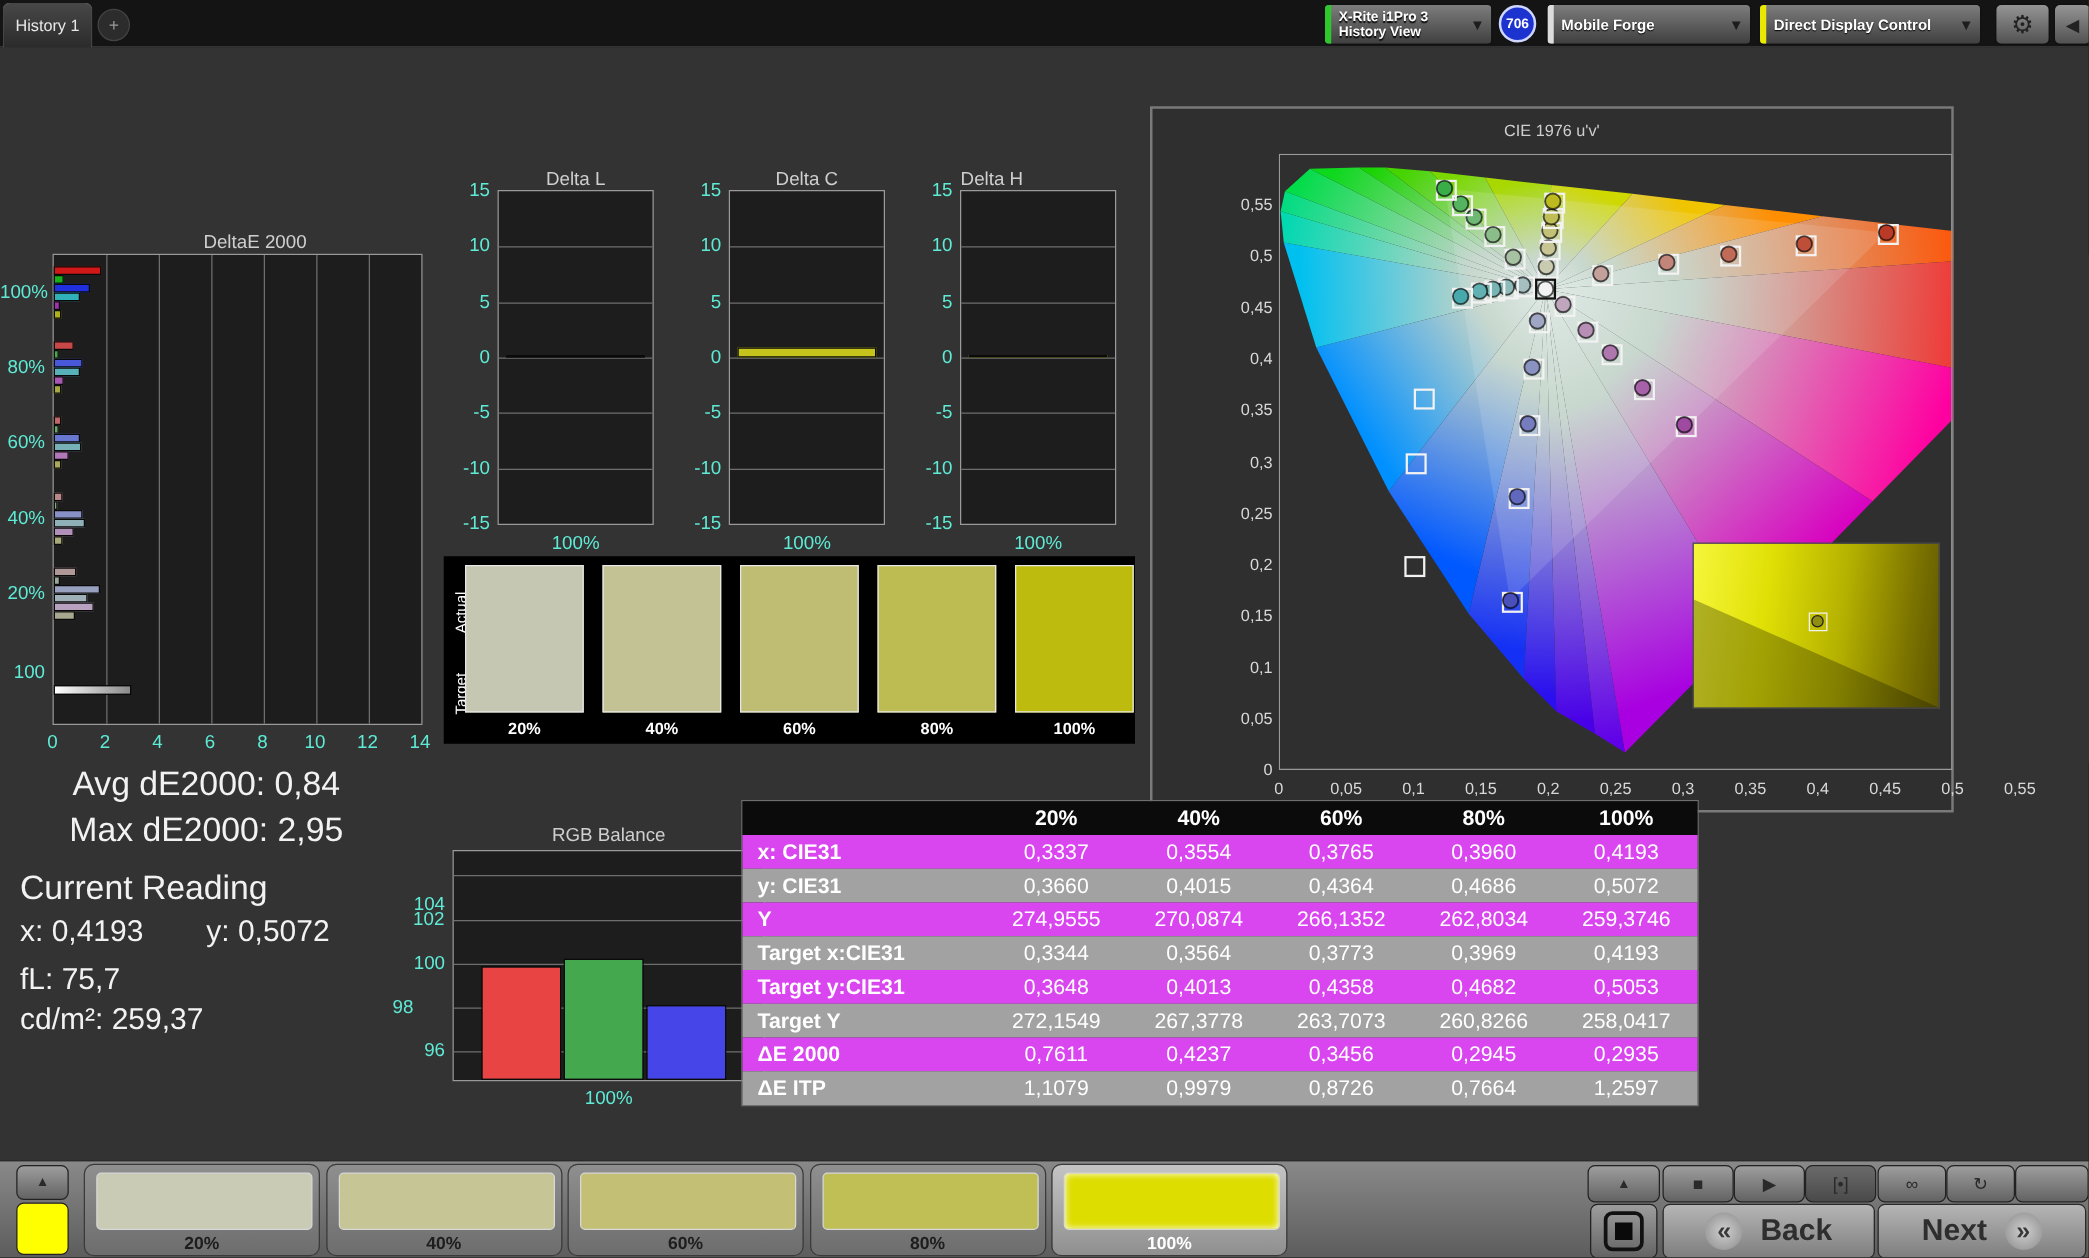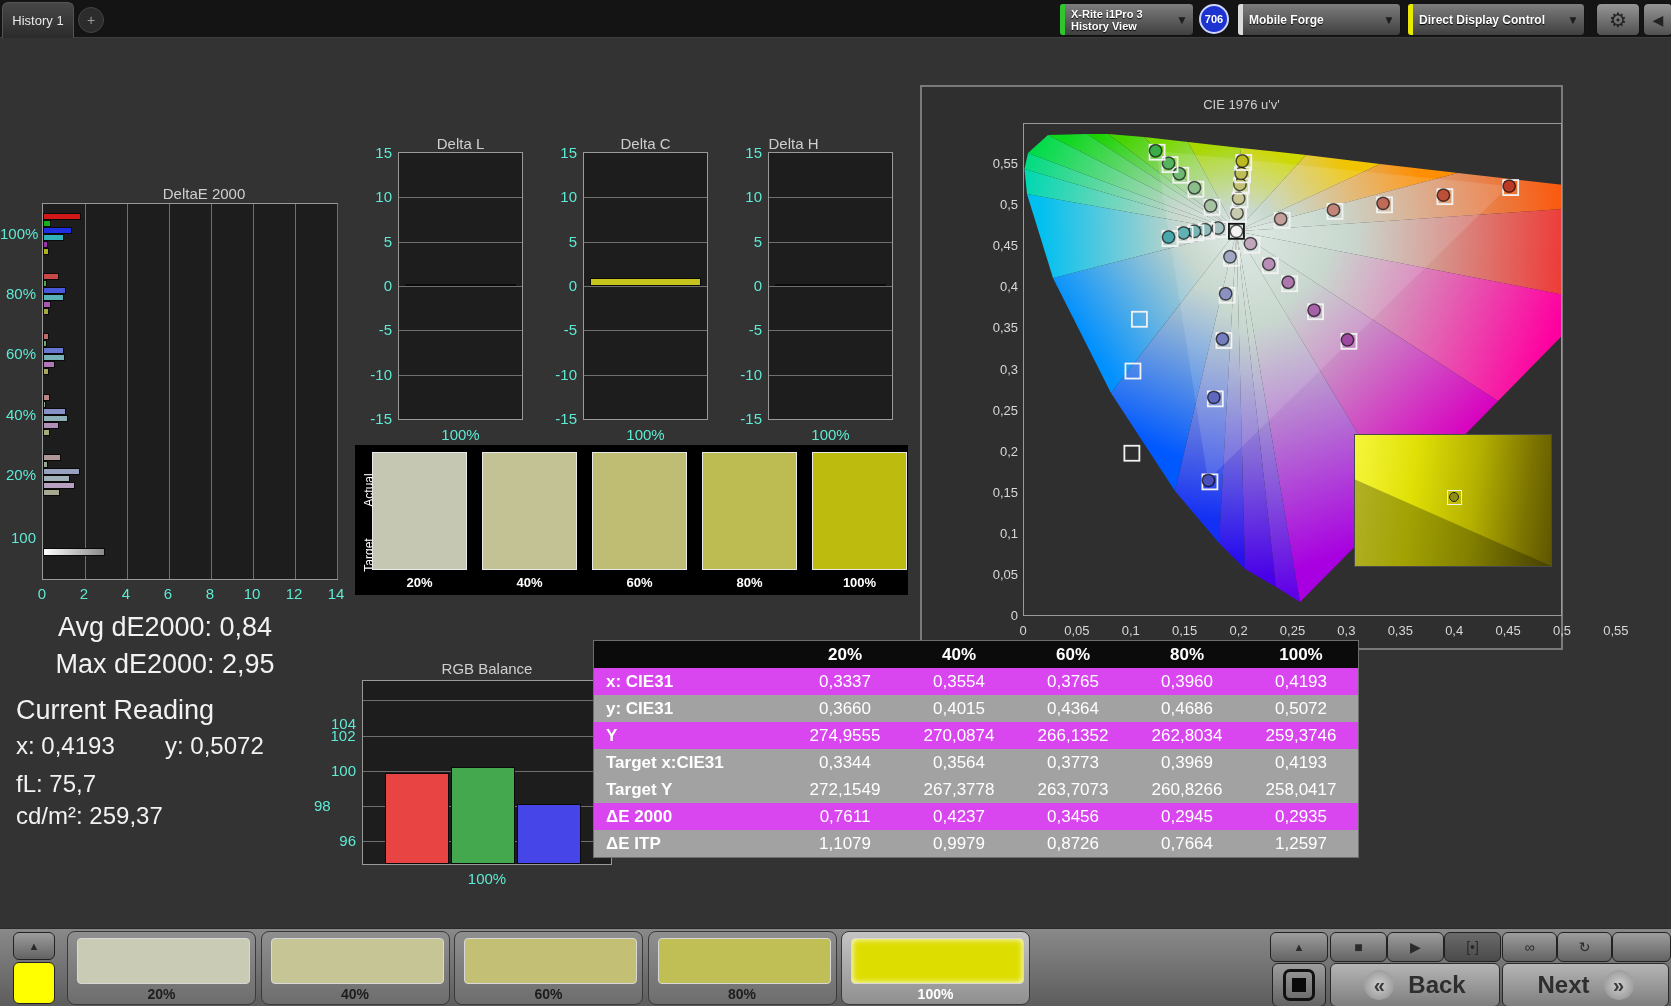--- a/index.html
+++ b/index.html
@@ -560,20 +560,28 @@
         <div class="tc">259,3746</div>
       </div>
       <div class="trow tlight">
         <div class="tc0">Target x:CIE31</div>
         <div class="tc">0,3344</div>
         <div class="tc">0,3564</div>
         <div class="tc">0,3773</div>
         <div class="tc">0,3969</div>
         <div class="tc">0,4193</div>
       </div>
+      <div class="trow tdark">
+        <div class="tc0">Target y:CIE31</div>
+        <div class="tc">0,3648</div>
+        <div class="tc">0,4013</div>
+        <div class="tc">0,4358</div>
+        <div class="tc">0,4682</div>
+        <div class="tc">0,5053</div>
+      </div>
       <div class="trow tlight">
         <div class="tc0">Target Y</div>
         <div class="tc">272,1549</div>
         <div class="tc">267,3778</div>
         <div class="tc">263,7073</div>
         <div class="tc">260,8266</div>
         <div class="tc">258,0417</div>
       </div>
       <div class="trow tdark">
         <div class="tc0">ΔE 2000</div>

